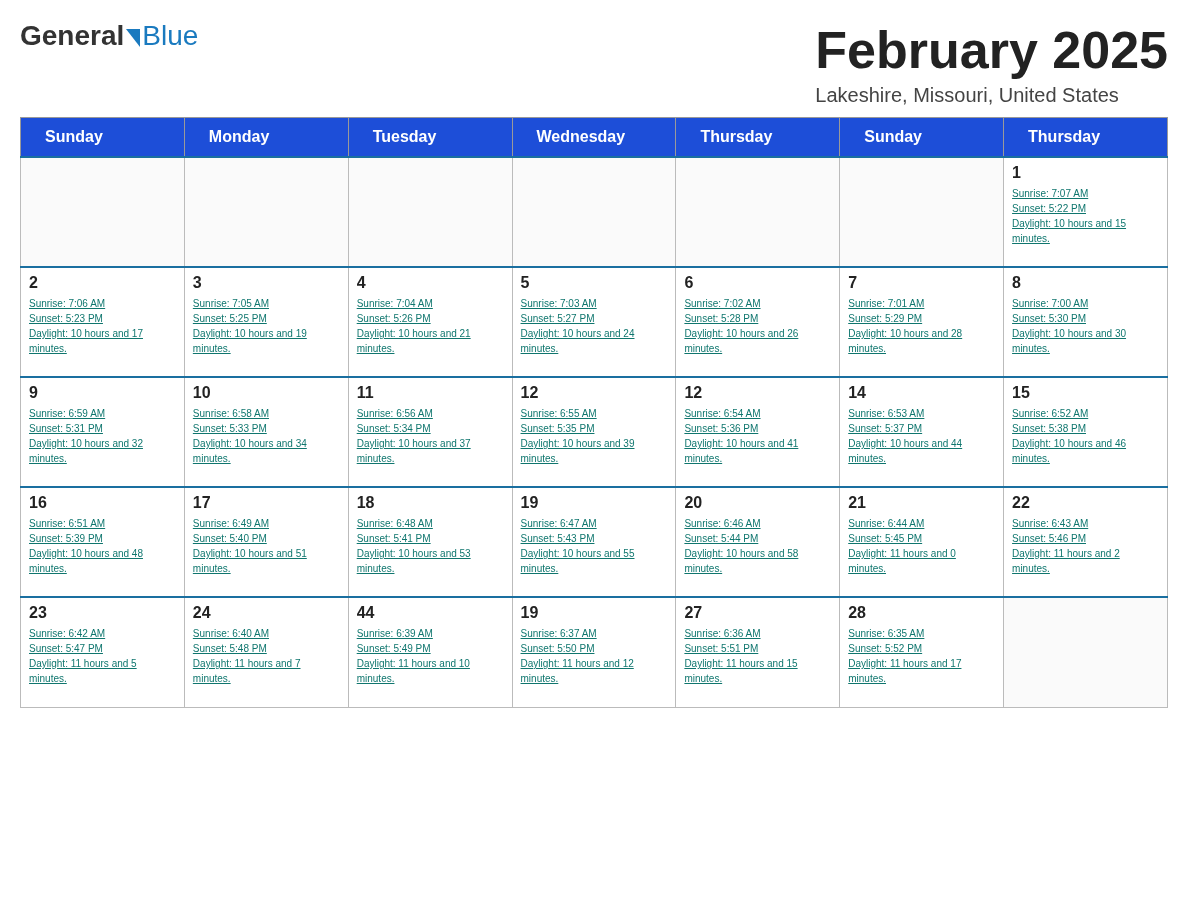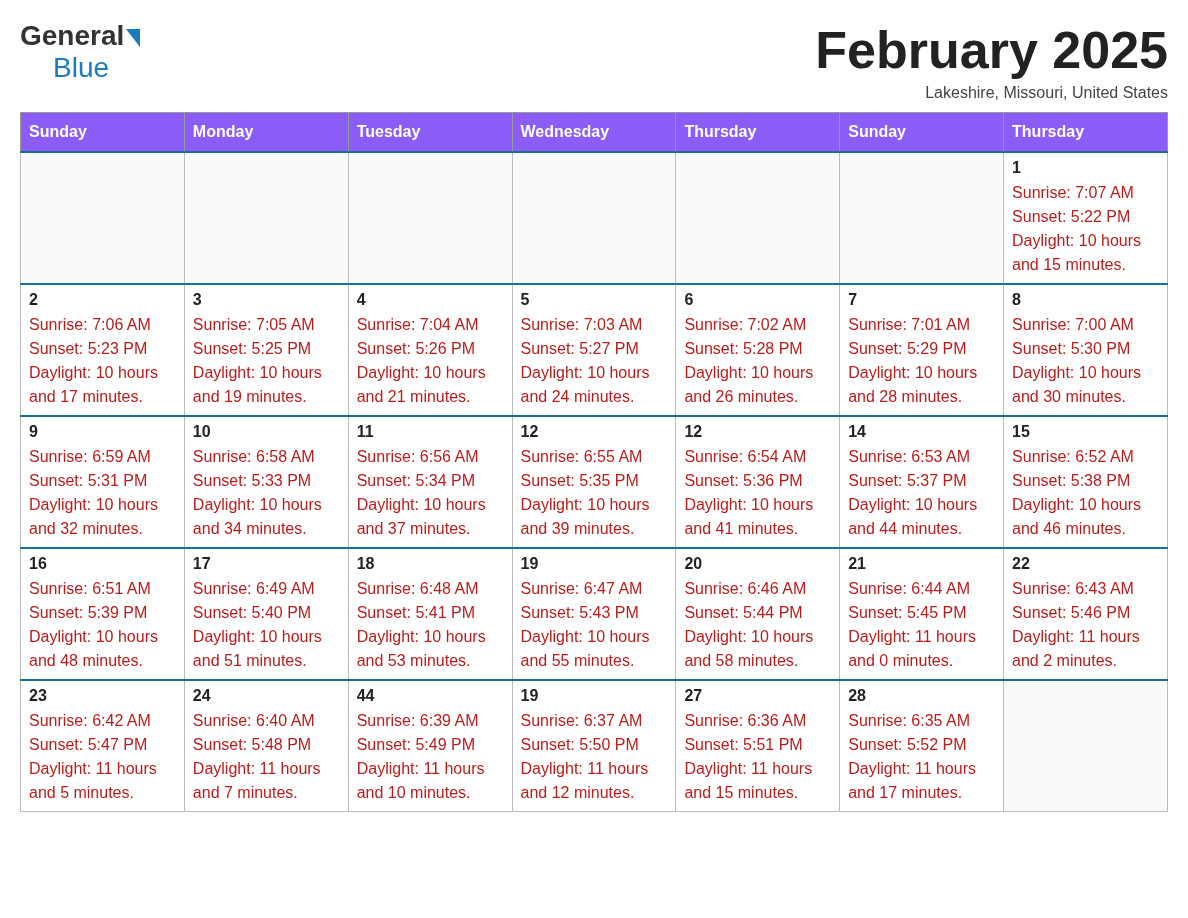--- a/index.html
+++ b/index.html
@@ -11,22 +11,22 @@
       min-height: 918px;
     }
     .header {
       display: flex;
       justify-content: space-between;
       align-items: flex-start;
       margin-bottom: 10px;
     }
     .logo {
       display: flex;
-      flex-direction: column;
-      align-items: center;
+      flex-direction: row;
+      align-items: flex-end;
     }
     .logo-text {
       display: flex;
       align-items: center;
       font-size: 28px;
       font-weight: bold;
       color: #333;
     }
     .logo-general { color: #333; }
     .logo-arrow {
@@ -34,56 +34,57 @@
       height: 0;
       border-left: 14px solid transparent;
       border-right: 0px solid transparent;
       border-top: 18px solid #1a7abf;
       display: inline-block;
       margin: 0 2px;
       position: relative;
       top: 2px;
     }
     .logo-blue { color: #1a7abf; font-size: 28px; font-weight: normal; }
-    .title-area { text-align: right; }
+    .title-area { text-align: left; }
     .month-title { font-size: 52px; font-weight: bold; color: #222; }
-    .location { font-size: 16px; color: #444; margin-top: 4px; }
+    .location { font-size: 20px; color: #444; margin-top: 4px; }
     .calendar {
       width: 100%;
       border-collapse: collapse;
       border: 1px solid #999;
     }
     .calendar th {
-      background-color: #8b5cf6;
+      background-color: #1d4ed8;
       color: #fff;
       font-size: 16px;
       font-weight: bold;
-      padding: 10px 8px;
+      padding: 10px 24px;
       text-align: left;
       border: 1px solid #999;
     }
     .calendar td {
       border: 1px solid #bbb;
       vertical-align: top;
       padding: 6px 8px;
       width: calc(100% / 7);
       min-height: 110px;
       height: 110px;
     }
     .day-num {
       font-size: 16px;
       font-weight: bold;
       color: #222;
       display: block;
       margin-bottom: 4px;
     }
     .day-info {
-      font-size: 16px;
-      color: #b91c1c;
+      font-size: 10px;
+      color: #0f766e;
       line-height: 1.5;
+      text-decoration: underline;
     }
     .empty { background: #fafafa; }
     tr:not(:first-child) td { border-top: 2px solid #1a6fa0; }
     .calendar thead tr th { border-top: none; }
     
     .calendar tbody tr:first-child td { border-top: 2px solid #1a6fa0; }
     .calendar tbody tr td { border-top: 1px solid #ccc; }
     .calendar tbody tr:not(:first-child) td { border-top: 2px solid #1a6fa0; }
   </style>
 </head>

